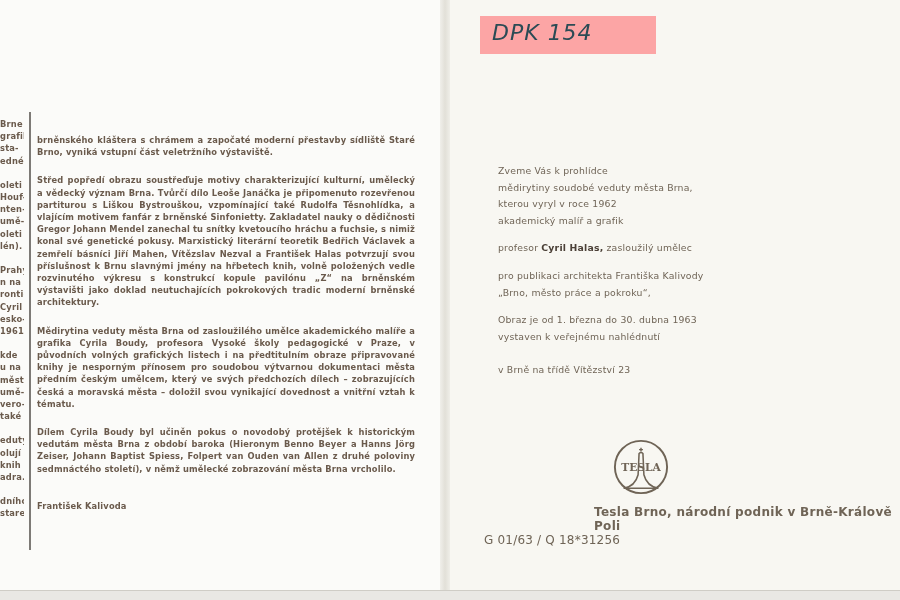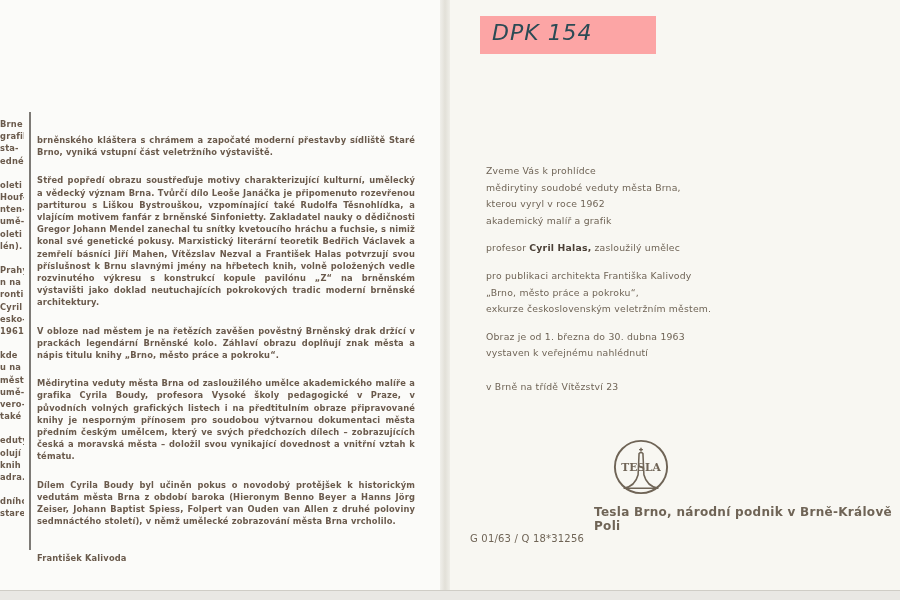--- a/index.html
+++ b/index.html
@@ -11,25 +11,25 @@
   .bottom-edge { position:absolute; left:0; top:590px; width:900px; height:10px; background:#e9e8e4; border-top:1px solid #cfcdc6; }
   .vline { position:absolute; left:29px; top:112px; width:2px; height:438px; background:#7d7a76; }
   .cut-col { position:absolute; left:0; top:118px; width:24px; font-size:8.3px; line-height:12.2px; color:#6a5a4c; font-weight:bold; text-align:left; letter-spacing:0.2px; white-space:nowrap; overflow:hidden; }
   .cut-col .gap { height:12px; }
   .essay { position:absolute; left:37px; top:118px; width:378px; font-size:8.3px; line-height:12.2px; color:#6a5a4c; font-weight:bold; text-align:justify; letter-spacing:0.15px; }
   .essay p { margin:16px 0 10px 0; }
   .essay .author { margin-top:25px; }
   .label-sticker { position:absolute; left:480px; top:16px; width:176px; height:38px; background:#fca5a5; }
   .label-sticker span { position:absolute; left:12px; top:4px; font-family:"DejaVu Sans", sans-serif; font-size:22px; color:#2b4b55; letter-spacing:1px; font-style:italic; }
   .invite { position:absolute; left:486px; top:163px; width:320px; font-size:9.3px; line-height:16.6px; color:#6f6456; letter-spacing:0.2px; }
-  .invite p { margin:0 0 11px 0; }
+  .invite p { margin:0 0 11px 12px; }
   .invite b { color:#4b4037; }
   .logo { position:absolute; left:612px; top:438px; width:58px; height:58px; }
   .company { position:absolute; left:594px; top:505px; font-size:12px; color:#6f6456; letter-spacing:0.3px; font-weight:bold; }
-  .print-code { position:absolute; left:470px; top:533px; font-size:10px; color:#6f6456; letter-spacing:0.2px; }
+  .print-code { position:absolute; left:484px; top:533px; font-size:12px; color:#6f6456; letter-spacing:0.2px; }
 </style>
 </head>
 <body>
 
 <div class="page left-page"></div>
 <div class="page right-page"></div>
 <div class="fold"></div>
 <div class="bottom-edge"></div>
 
 <div class="cut-col" id="cutcol">
@@ -65,21 +65,20 @@
     <div>adra.</div>
     <div class="gap"></div>
     <div>dního</div>
     <div>stare-</div>
   </div>
 <div class="vline"></div>
 
 <div class="essay">
   <p>brněnského kláštera s chrámem a započaté moderní přestavby sídliště Staré Brno, vyniká vstupní část veletržního výstaviště.</p>
   <p>Střed popředí obrazu soustřeďuje motivy charakterizující kulturní, umělecký a vědecký význam Brna. Tvůrčí dílo Leoše Janáčka je připomenuto rozevřenou partiturou s Liškou Bystrouškou, vzpomínající také Rudolfa Těsnohlídka, a vlajícím motivem fanfár z brněnské Sinfonietty. Zakladatel nauky o dědičnosti Gregor Johann Mendel zanechal tu snítky kvetoucího hráchu a fuchsie, s nimiž konal své genetické pokusy. Marxistický literární teoretik Bedřich Václavek a zemřelí básníci Jiří Mahen, Vítězslav Nezval a František Halas potvrzují svou příslušnost k Brnu slavnými jmény na hřbetech knih, volně položených vedle rozvinutého výkresu s konstrukcí kopule pavilónu „Z“ na brněnském výstavišti jako doklad neutuchajících pokrokových tradic moderní brněnské architektury.</p>
-  <p>V obloze nad městem je na řetězích zavěšen pověstný Brněnský drak držící v prackách legendární Brněnské kolo. Záhlaví obrazu doplňují znak města a nápis titulu knihy „Brno, město práce a pokroku“.</p>
   <p>Mědirytina veduty města Brna od zasloužilého umělce akademického malíře a grafika Cyrila Boudy, profesora Vysoké školy pedagogické v Praze, v původních volných grafických listech i na předtitulním obraze připravované knihy je nesporným přínosem pro soudobou výtvarnou dokumentaci města předním českým umělcem, který ve svých předchozích dílech – zobrazujících česká a moravská města – doložil svou vynikající dovednost a vnitřní vztah k tématu.</p>
   <p>Dílem Cyrila Boudy byl učiněn pokus o novodobý protějšek k historickým vedutám města Brna z období baroka (Hieronym Benno Beyer a Hanns Jörg Zeiser, Johann Baptist Spiess, Folpert van Ouden van Allen z druhé poloviny sedmnáctého století), v němž umělecké zobrazování města Brna vrcholilo.</p>
   <p class="author">František Kalivoda</p>
 </div>
 
 <div class="label-sticker">
   <span>DPK 154</span>
 </div>
 
 <div class="invite">
@@ -88,21 +87,20 @@
     <span>mědirytiny soudobé veduty města Brna,</span><br>
     <span>kterou vyryl v roce 1962</span><br>
     <span>akademický malíř a grafik</span>
   </p>
   <p>
     <span>profesor </span><b>Cyril Halas,</b><span> zasloužilý umělec</span>
   </p>
   <p>
     <span>pro publikaci architekta Františka Kalivody</span><br>
     <span>„Brno, město práce a pokroku“,</span><br>
-    <span>exkurze československým veletržním městem.</span>
   </p>
   <p>
     <span>Obraz je od 1. března do 30. dubna 1963</span><br>
     <span>vystaven k veřejnému nahlédnutí</span><br>
     <br>
     <span>v Brně na třídě Vítězství 23</span>
   </p>
 </div>
 
 <svg class="logo" viewBox="0 0 60 60">

